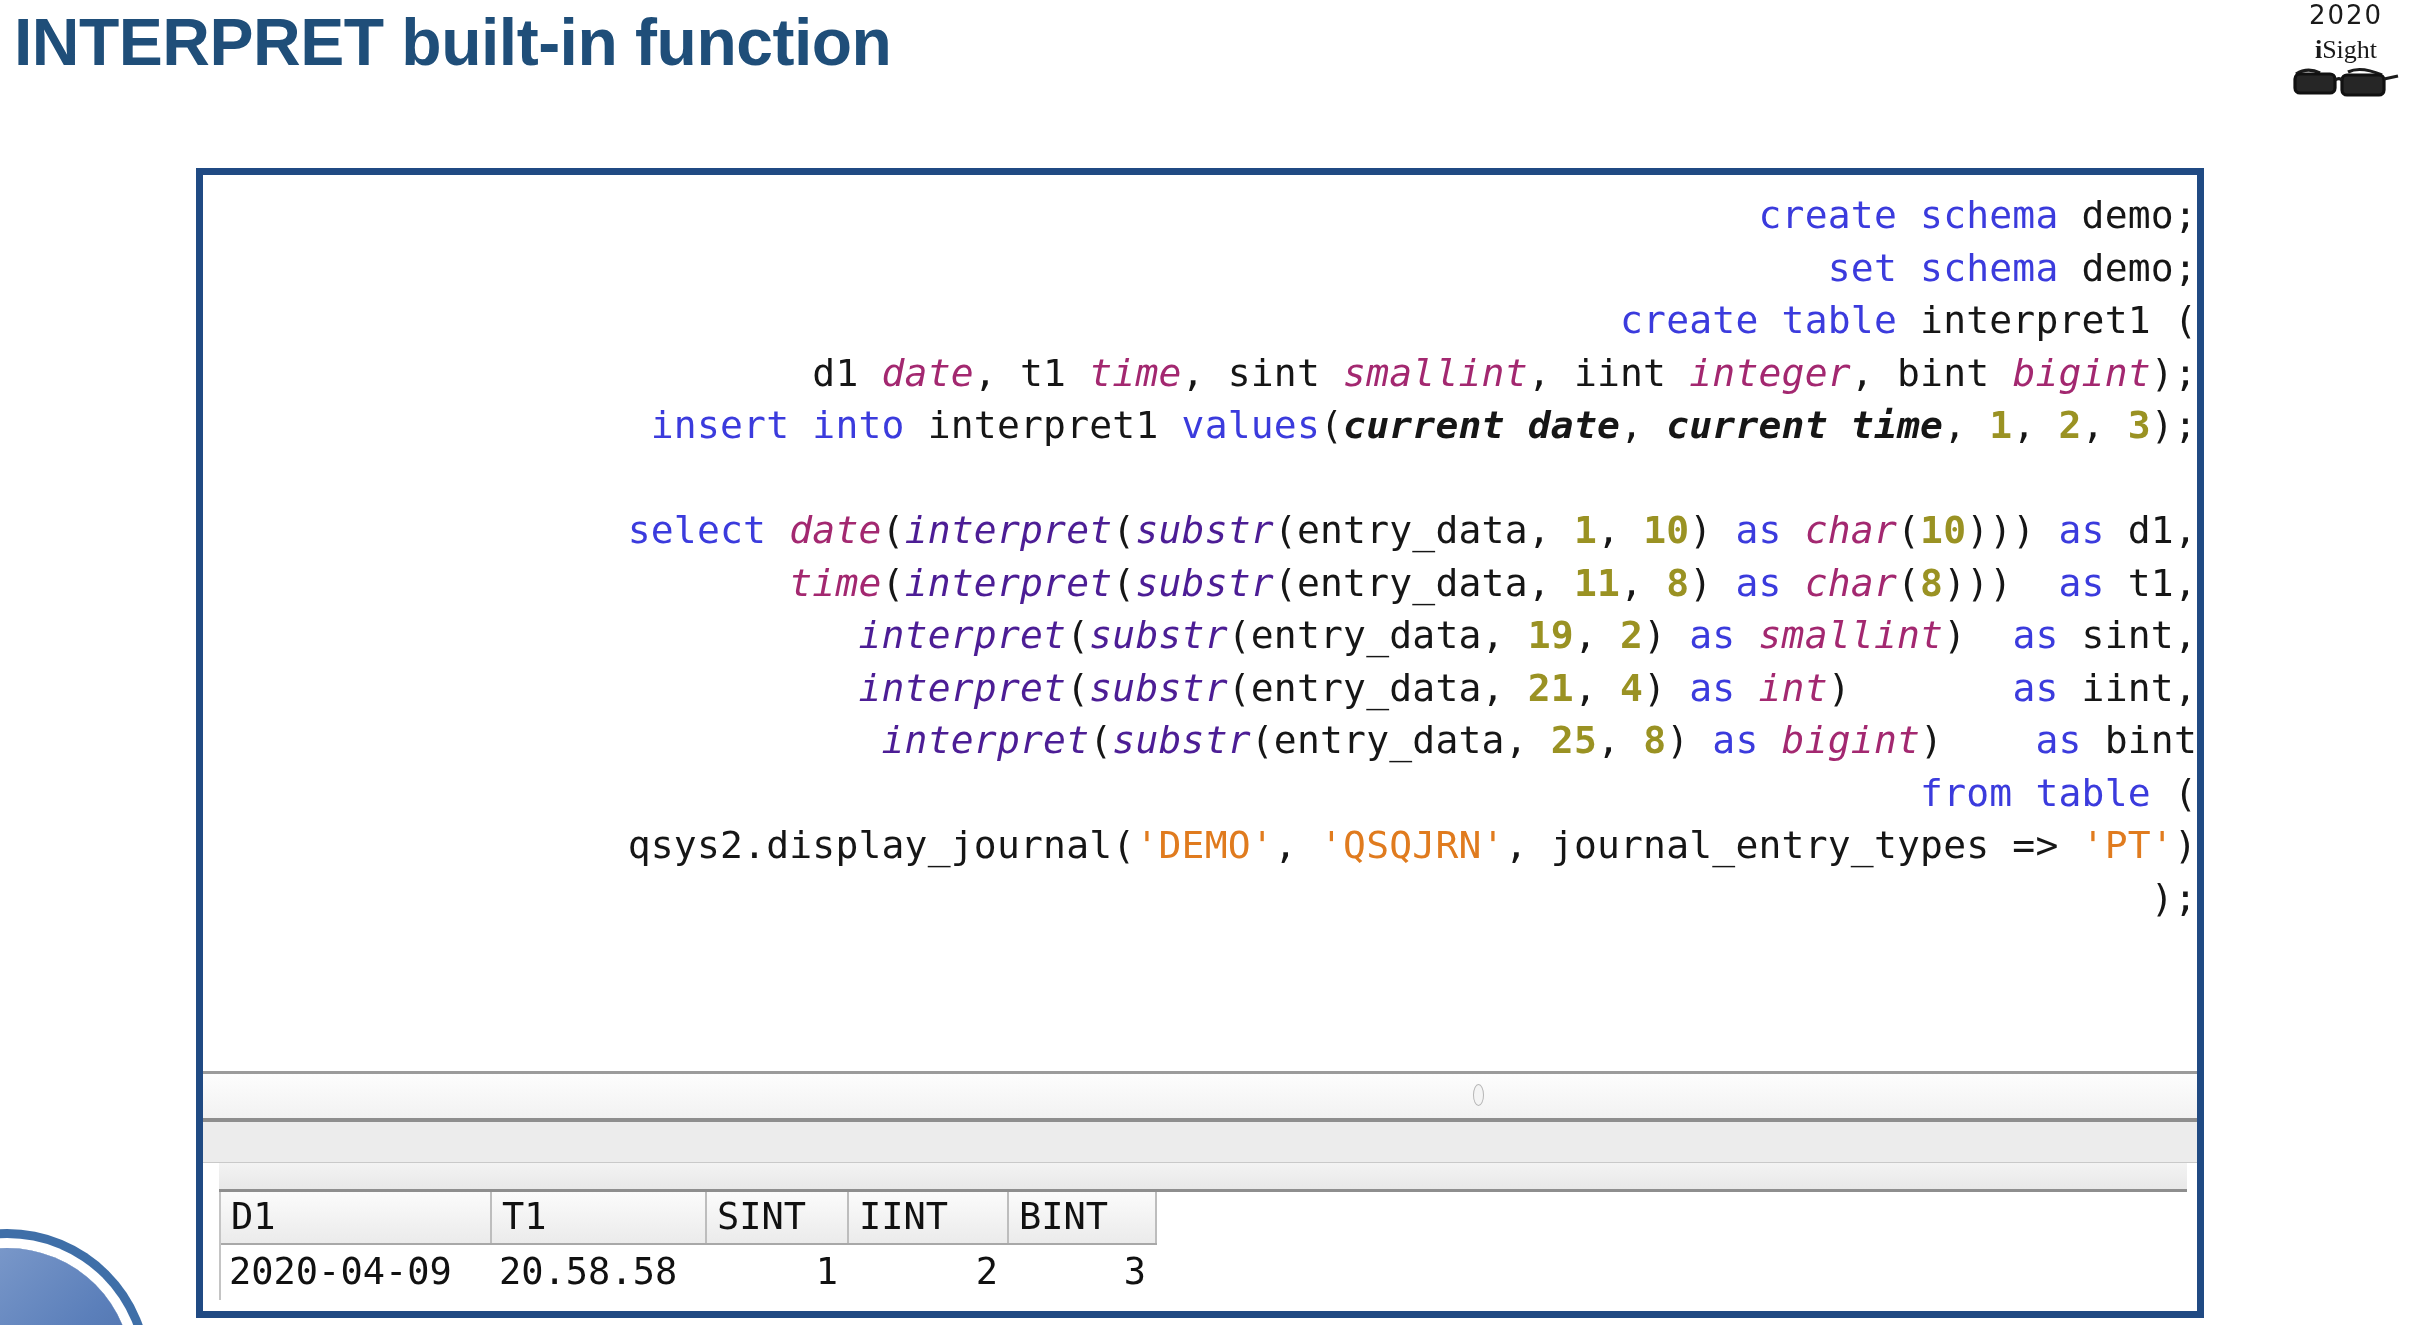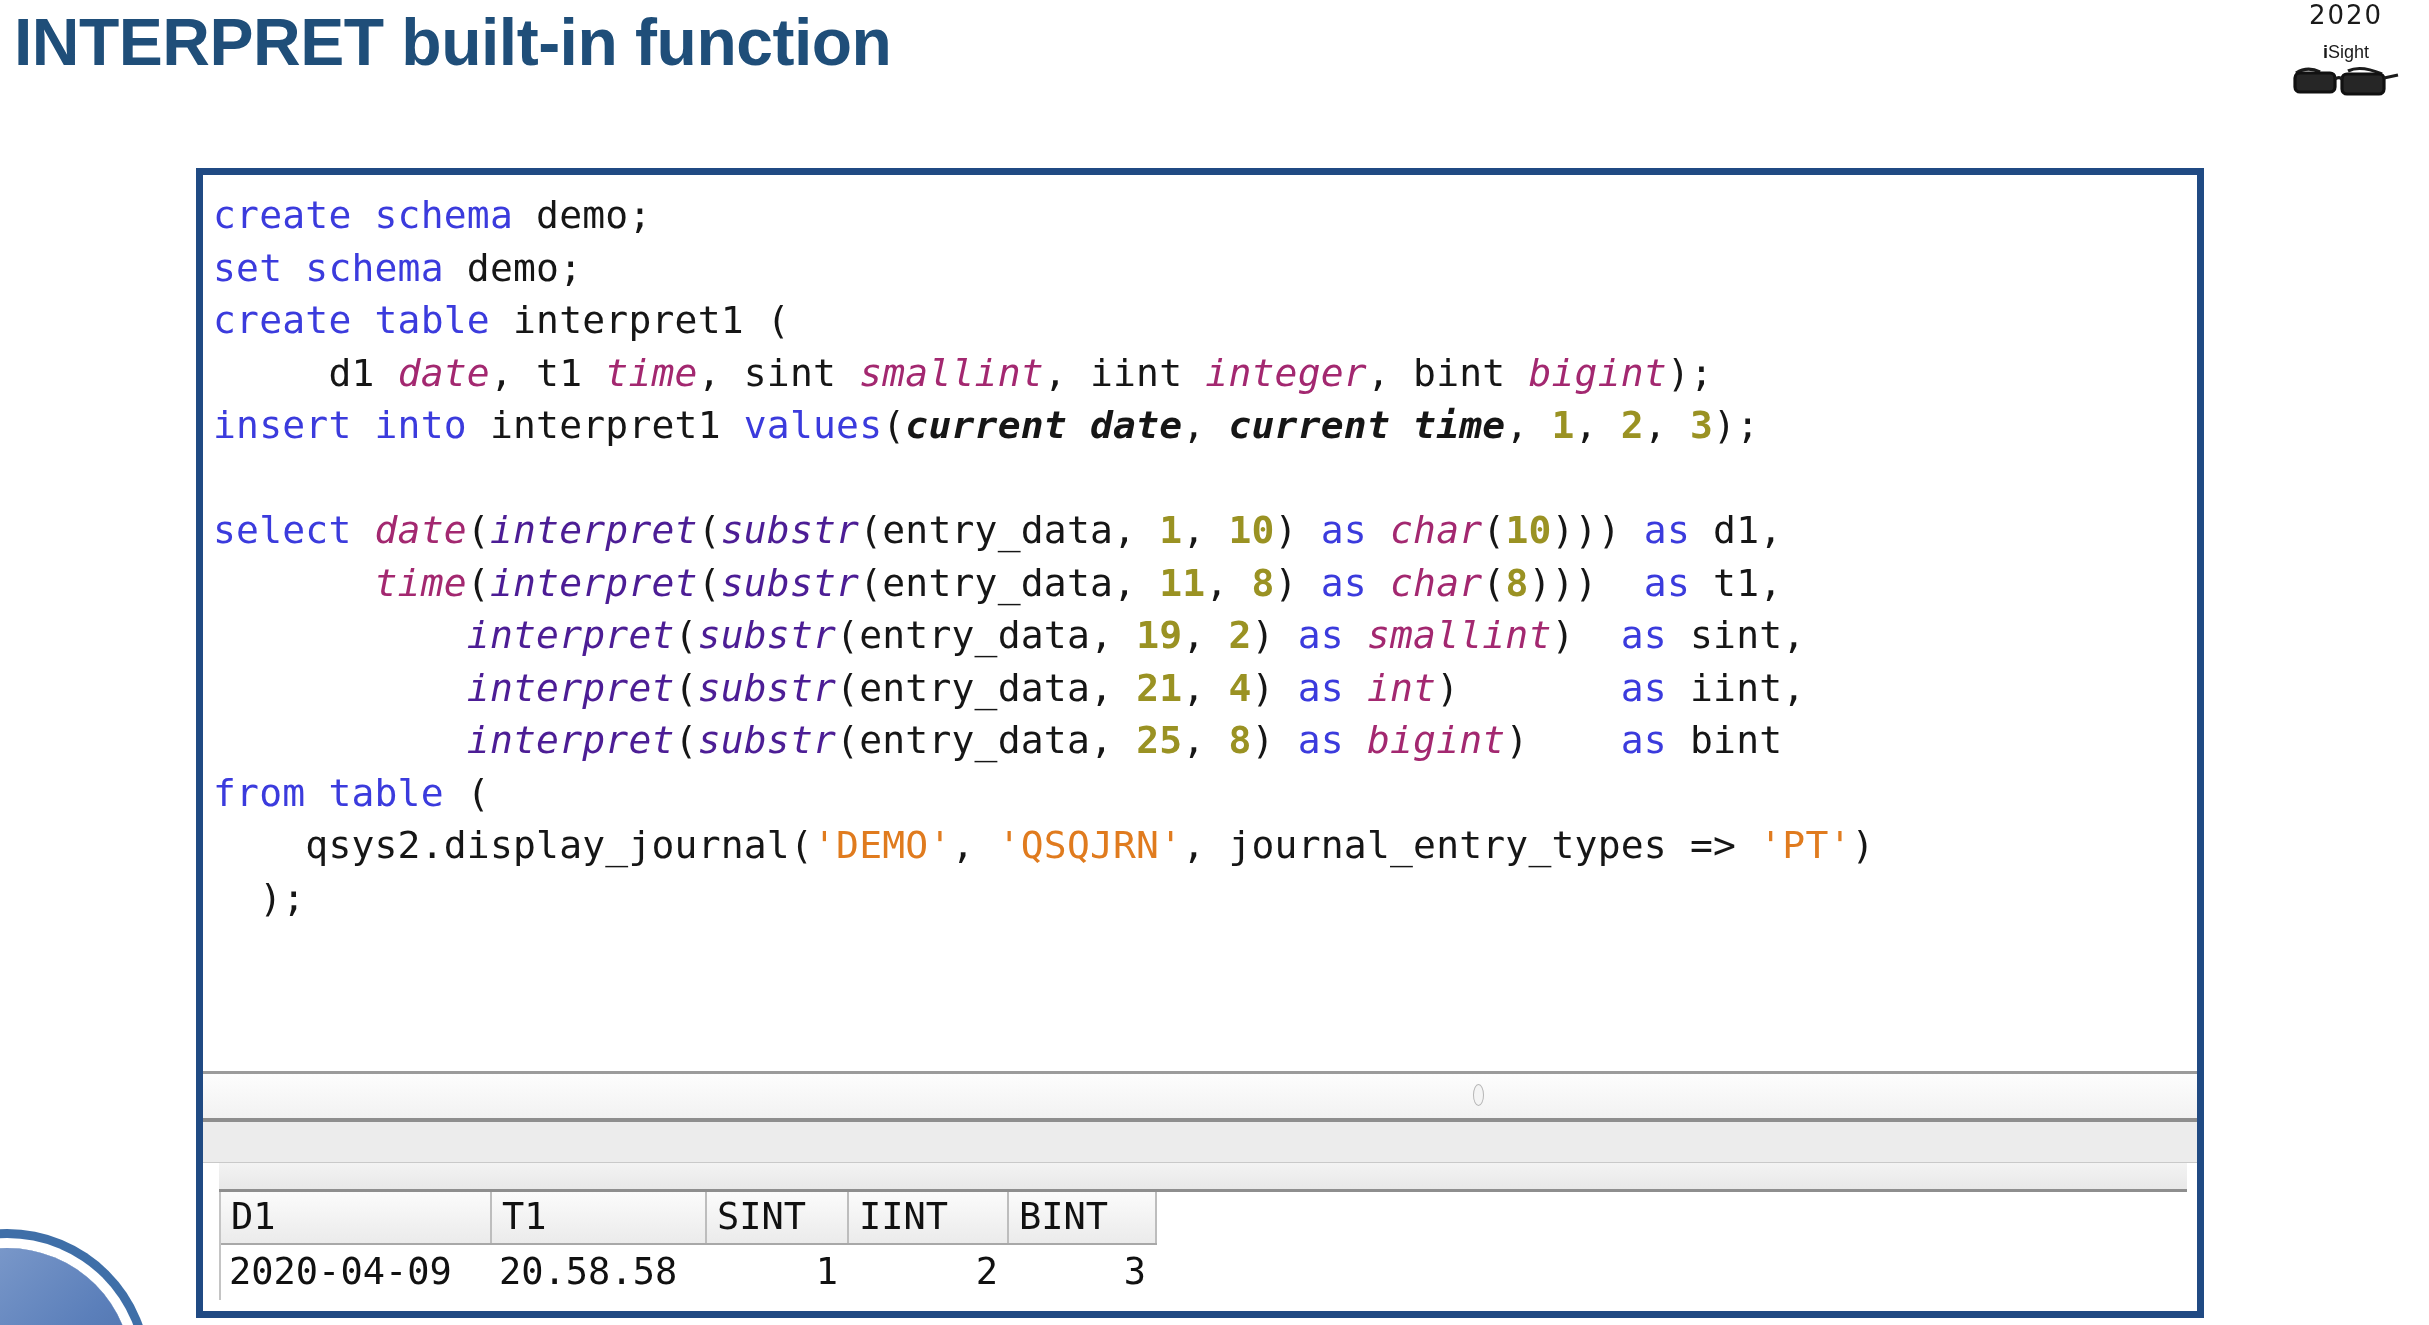--- a/index.html
+++ b/index.html
@@ -51,24 +51,24 @@
     color: #1a1a1a;
     user-select: none;
   }
   #logo .logo-year {
     font-size: 26px;
     letter-spacing: 2px;
     line-height: 1.0;
     font-family: "DejaVu Sans", sans-serif;
   }
   #logo .logo-word {
-    font-size: 18px;
+    font-size: 26px;
     line-height: 1.05;
-    margin-top: 15px;
-    font-family: Liberation Sans, sans-serif;
+    margin-top: 8px;
+    font-family: Liberation Serif, serif;
   }
   #logo .logo-word b { font-weight: 700; }
   #logo .logo-glasses {
     margin-top: 2px;
     height: 34px;
     display: flex;
     justify-content: center;
     align-items: center;
   }
 
@@ -94,20 +94,21 @@
     overflow: hidden;
   }
   #code-block {
     padding: 14px 0 0 10px;
     font-family: "DejaVu Sans Mono", "Liberation Mono", monospace;
     font-size: 38px;
     line-height: 52.5px;
     white-space: pre;
     color: #161616;
     letter-spacing: 0.2px;
+    text-align: right;
   }
   .code-line { height: 52.5px; }
   .kw   { color: #3b3bdd; }          
   .typ  { color: #a32870; font-style: italic; }   
   .fn   { color: #4c1d95; font-style: italic; }   
   .num  { color: #9a9223; font-weight: bold; }    
   .str  { color: #e07b1e; }          
   .spc  { color: #161616; font-weight: bold; font-style: italic; } 
   .pln  { color: #161616; }
 

